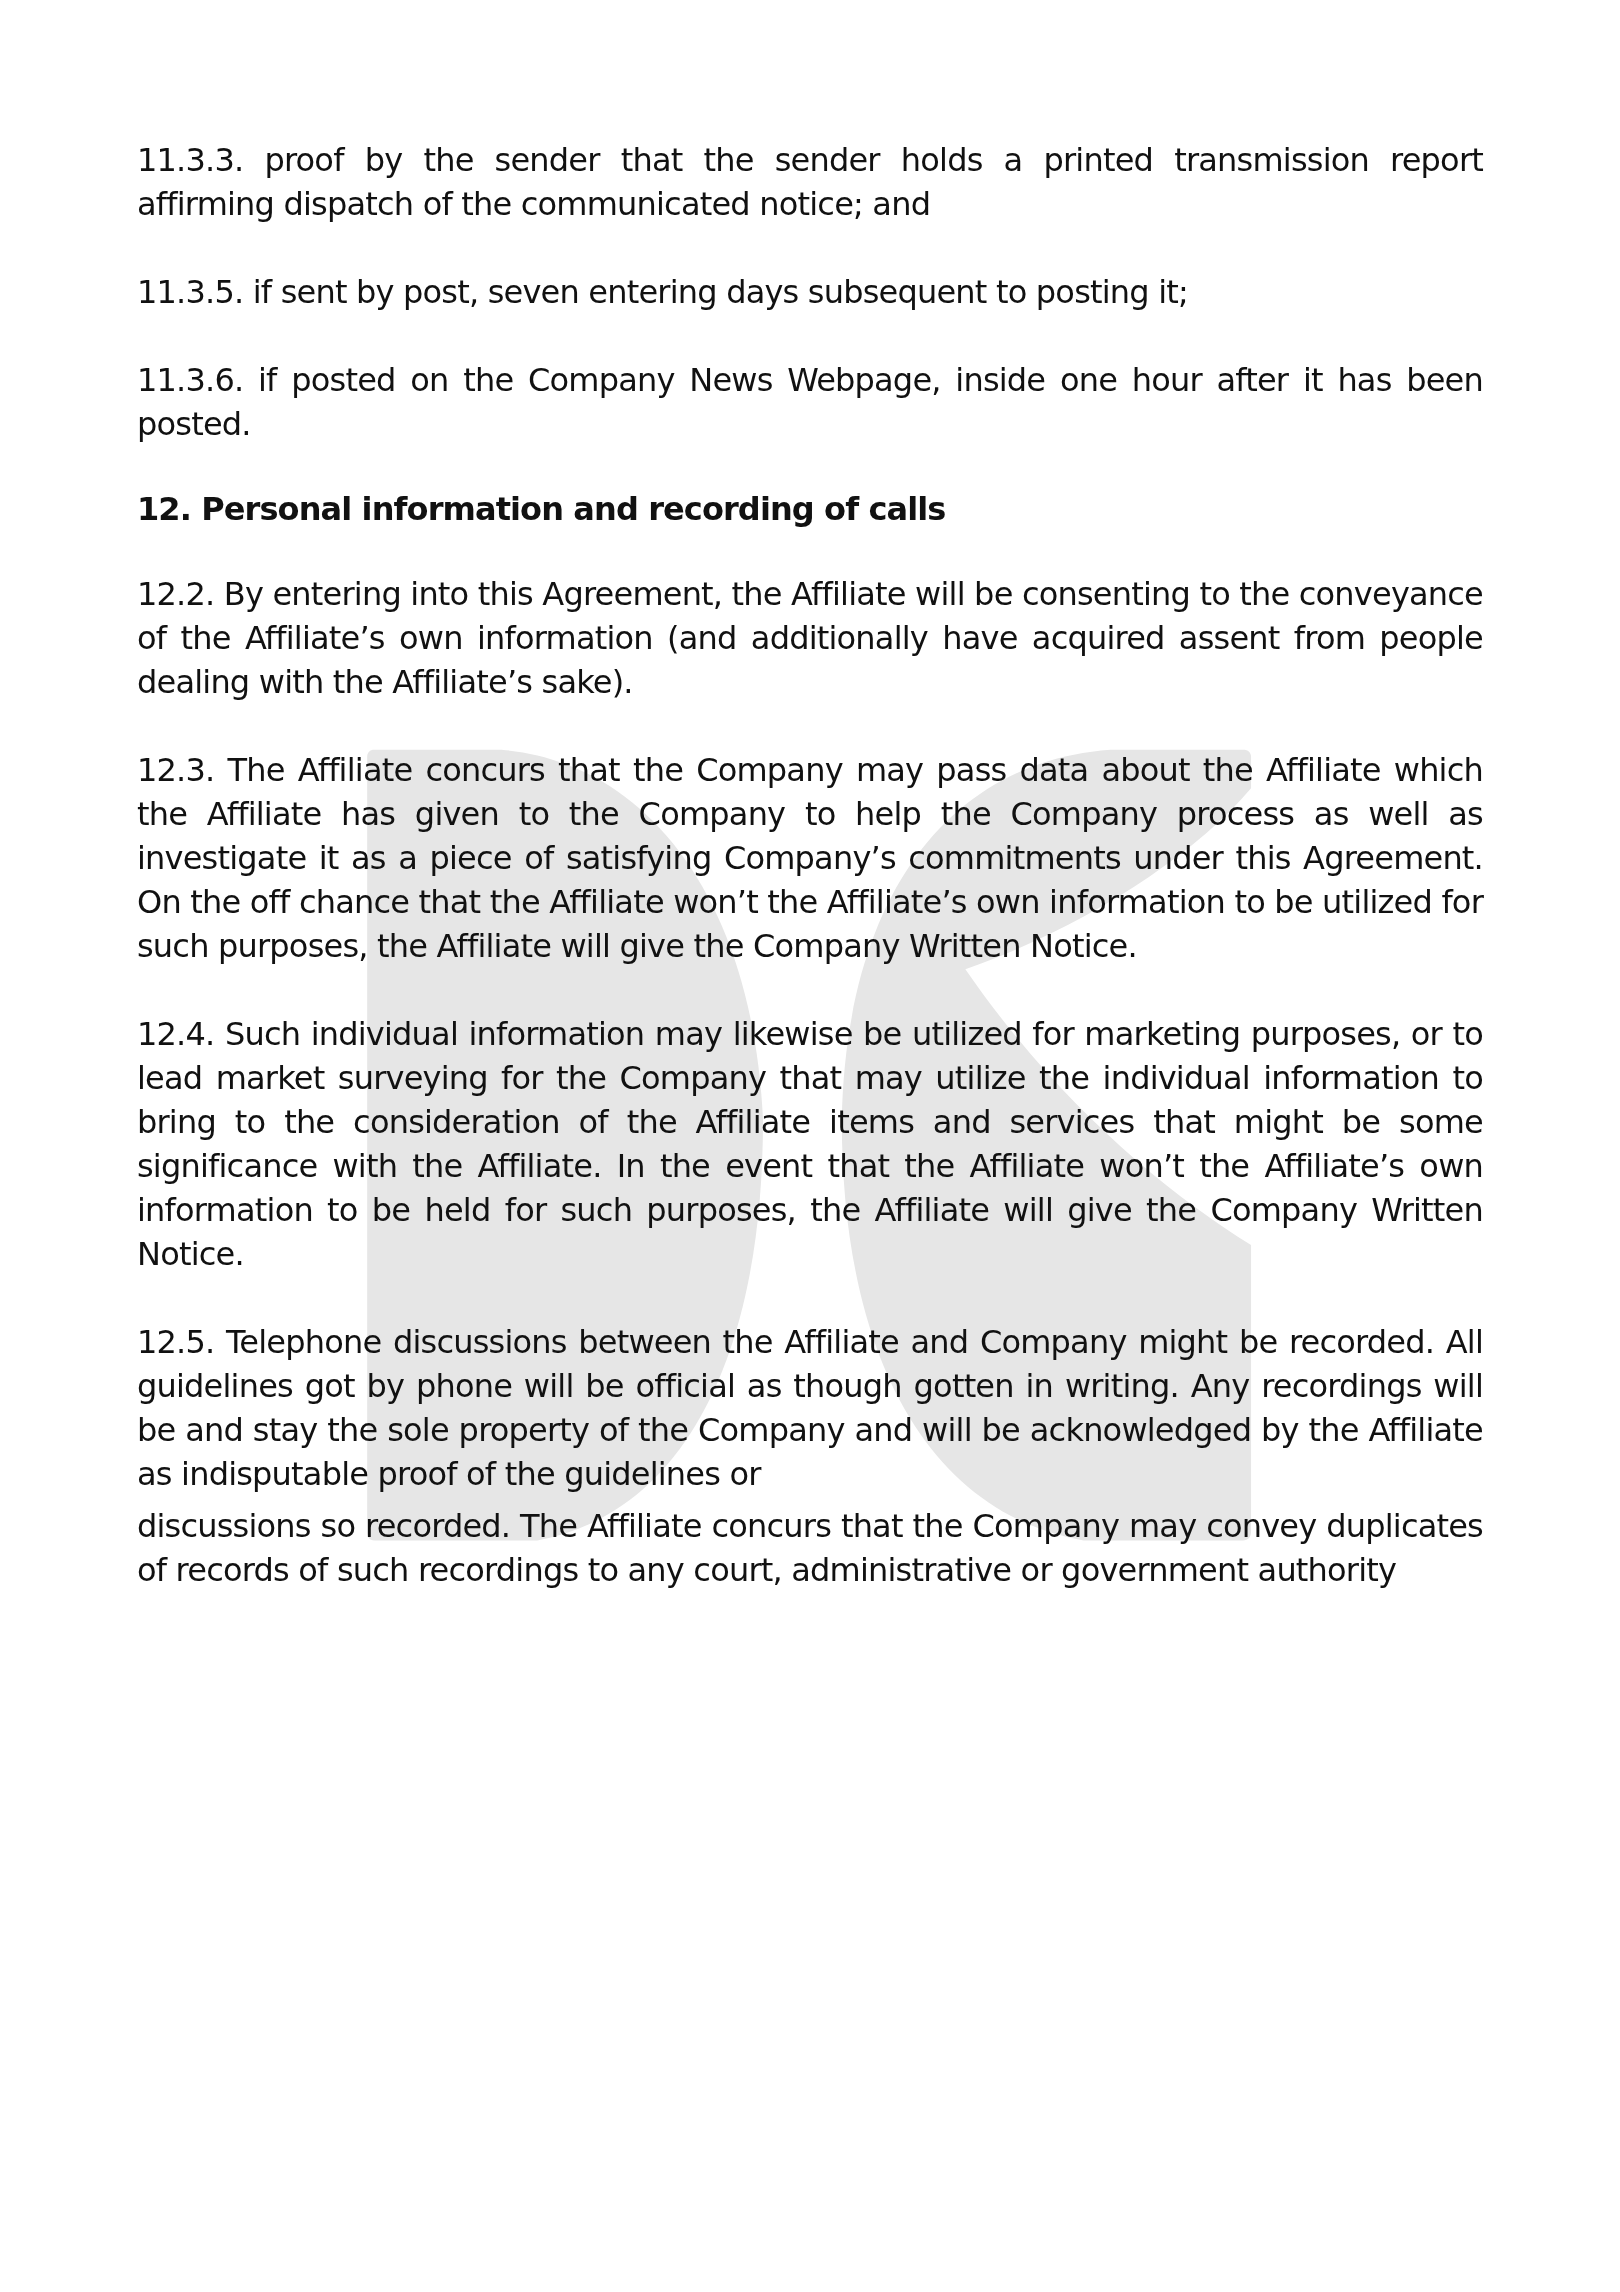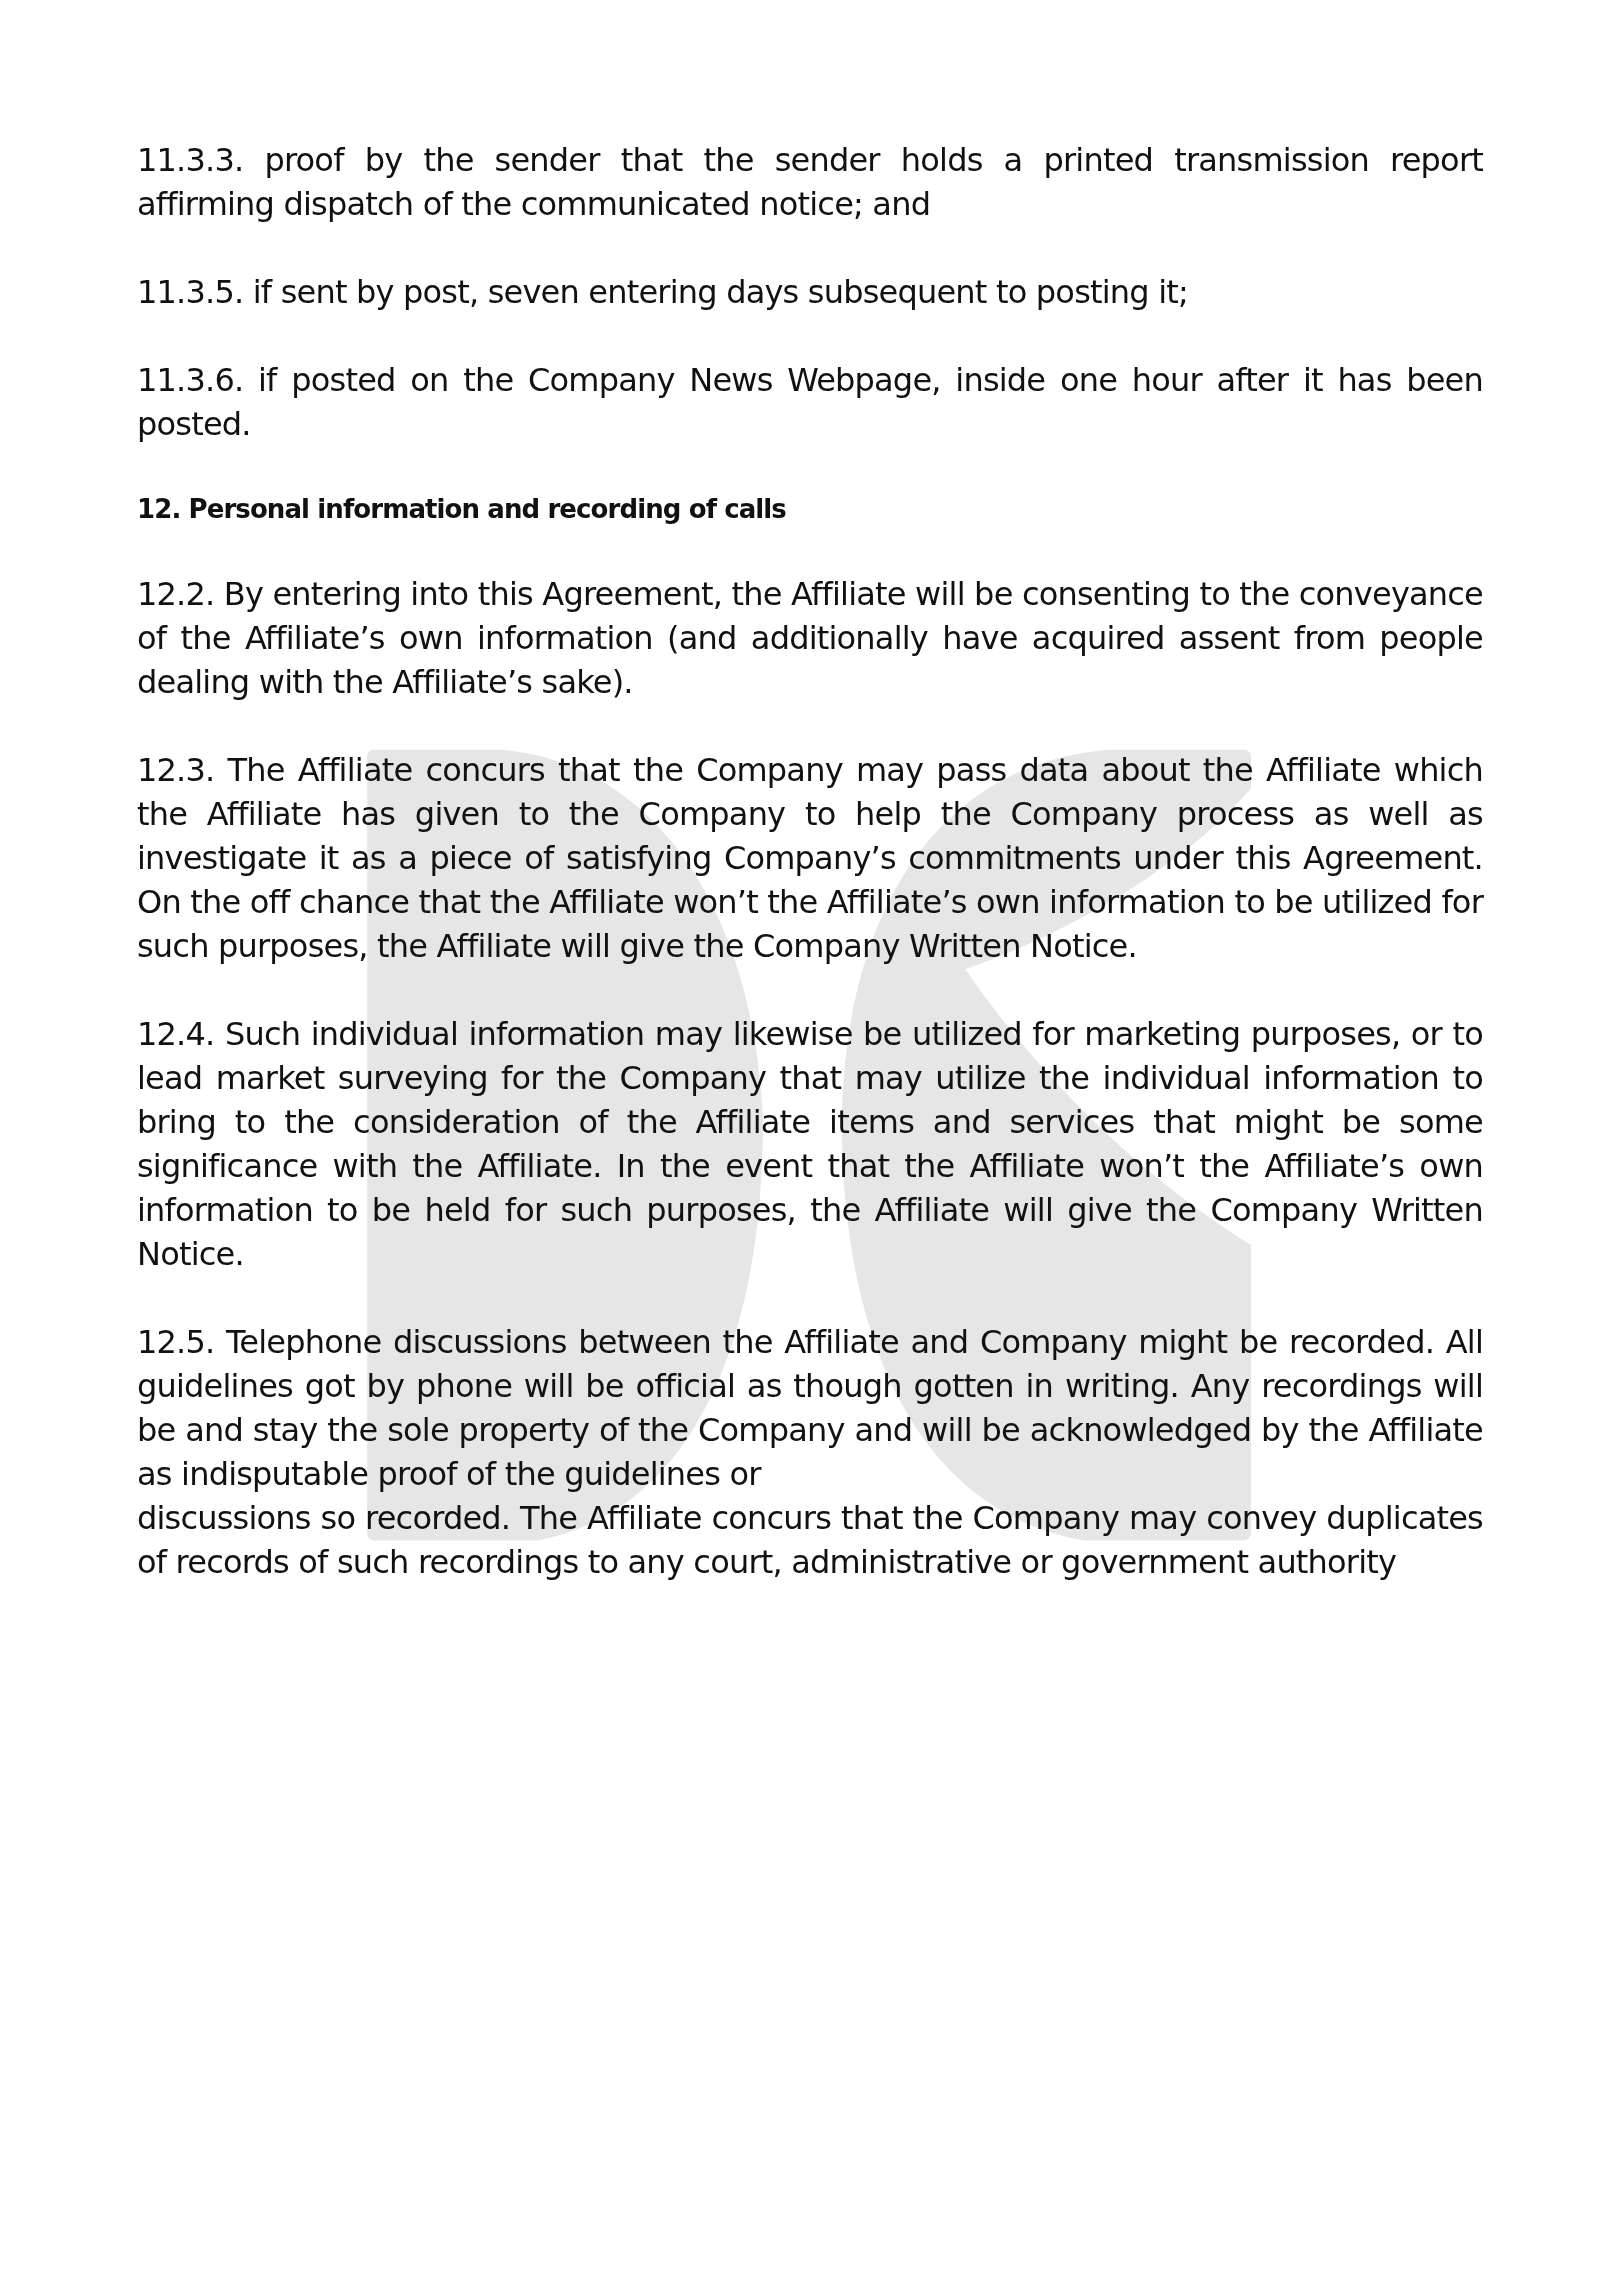--- a/index.html
+++ b/index.html
@@ -7,21 +7,21 @@
   .watermark { position: absolute; left: 0; top: 0; width: 1620px; height: 2293px; z-index: 0; pointer-events: none; }
   .page {
     position: absolute; left: 137px; top: 138px; width: 1346px; z-index: 1;
     font-family: "DejaVu Sans", sans-serif; color: #111111;
   }
   .para {
     font-size: 32px; line-height: 44px; margin: 0 0 44px 0;
     text-align: justify; letter-spacing: -0.8px; word-spacing: 0px;
   }
   .heading {
-    font-size: 26px; font-weight: bold; line-height: 47px; margin: -3.6px 0 39px 0;
+    font-size: 32px; font-weight: bold; line-height: 47px; margin: -3.6px 0 39px 0;
     letter-spacing: -0.9px;
   }
 </style>
 </head>
 <body>
 
 <svg class="watermark" viewBox="0 0 1809 2560" xmlns="http://www.w3.org/2000/svg">
 
   <path fill="#e6e6e6" d="M418 837 L560 837 C720 850 840 1000 852 1250 C852 1520 760 1690 600 1720 L418 1720 C412 1720 410 1716 410 1710 L410 845 C410 840 413 837 418 837 Z"></path>
 
@@ -30,17 +30,17 @@
 
 <main class="page">
   <p class="para">11.3.3. proof by the sender that the sender holds a printed transmission report affirming dispatch of the communicated notice; and</p>
   <p class="para">11.3.5. if sent by post, seven entering days subsequent to posting it;</p>
   <p class="para">11.3.6. if posted on the Company News Webpage, inside one hour after it has been posted.</p>
   <h2 class="heading">12. Personal information and recording of calls</h2>
   <p class="para">12.2. By entering into this Agreement, the Affiliate will be consenting to the conveyance of the Affiliate’s own information (and additionally have acquired assent from people dealing with the Affiliate’s sake).</p>
   <p class="para">12.3. The Affiliate concurs that the Company may pass data about the Affiliate which the Affiliate has given to the Company to help the Company process as well as investigate it as a piece of satisfying Company’s commitments under this Agreement. On the off chance that the Affiliate won’t the Affiliate’s own information to be utilized for such purposes, the Affiliate will give the Company Written Notice.</p>
   <p class="para">12.4. Such individual information may likewise be utilized for marketing purposes, or to lead market surveying for the Company that may utilize the individual information to bring to the consideration of the Affiliate items and services that might be some significance with the Affiliate. In the event that the Affiliate won’t the Affiliate’s own information to be held for such purposes, the Affiliate will give the Company Written Notice.</p>
   <div>
-    <p class="para" style="margin-bottom:0">12.5. Telephone discussions between the Affiliate and Company might be recorded. All guidelines got by phone will be official as though gotten in writing. Any recordings will be and stay the sole property of the Company and will be acknowledged by the Affiliate as indisputable proof of the guidelines or</p>
+    <p class="para" style="margin-bottom:8px">12.5. Telephone discussions between the Affiliate and Company might be recorded. All guidelines got by phone will be official as though gotten in writing. Any recordings will be and stay the sole property of the Company and will be acknowledged by the Affiliate as indisputable proof of the guidelines or</p>
     <p class="para">discussions so recorded. The Affiliate concurs that the Company may convey duplicates of records of such recordings to any court, administrative or government authority</p>
   </div>
 </main>
 
 
 </body></html>

